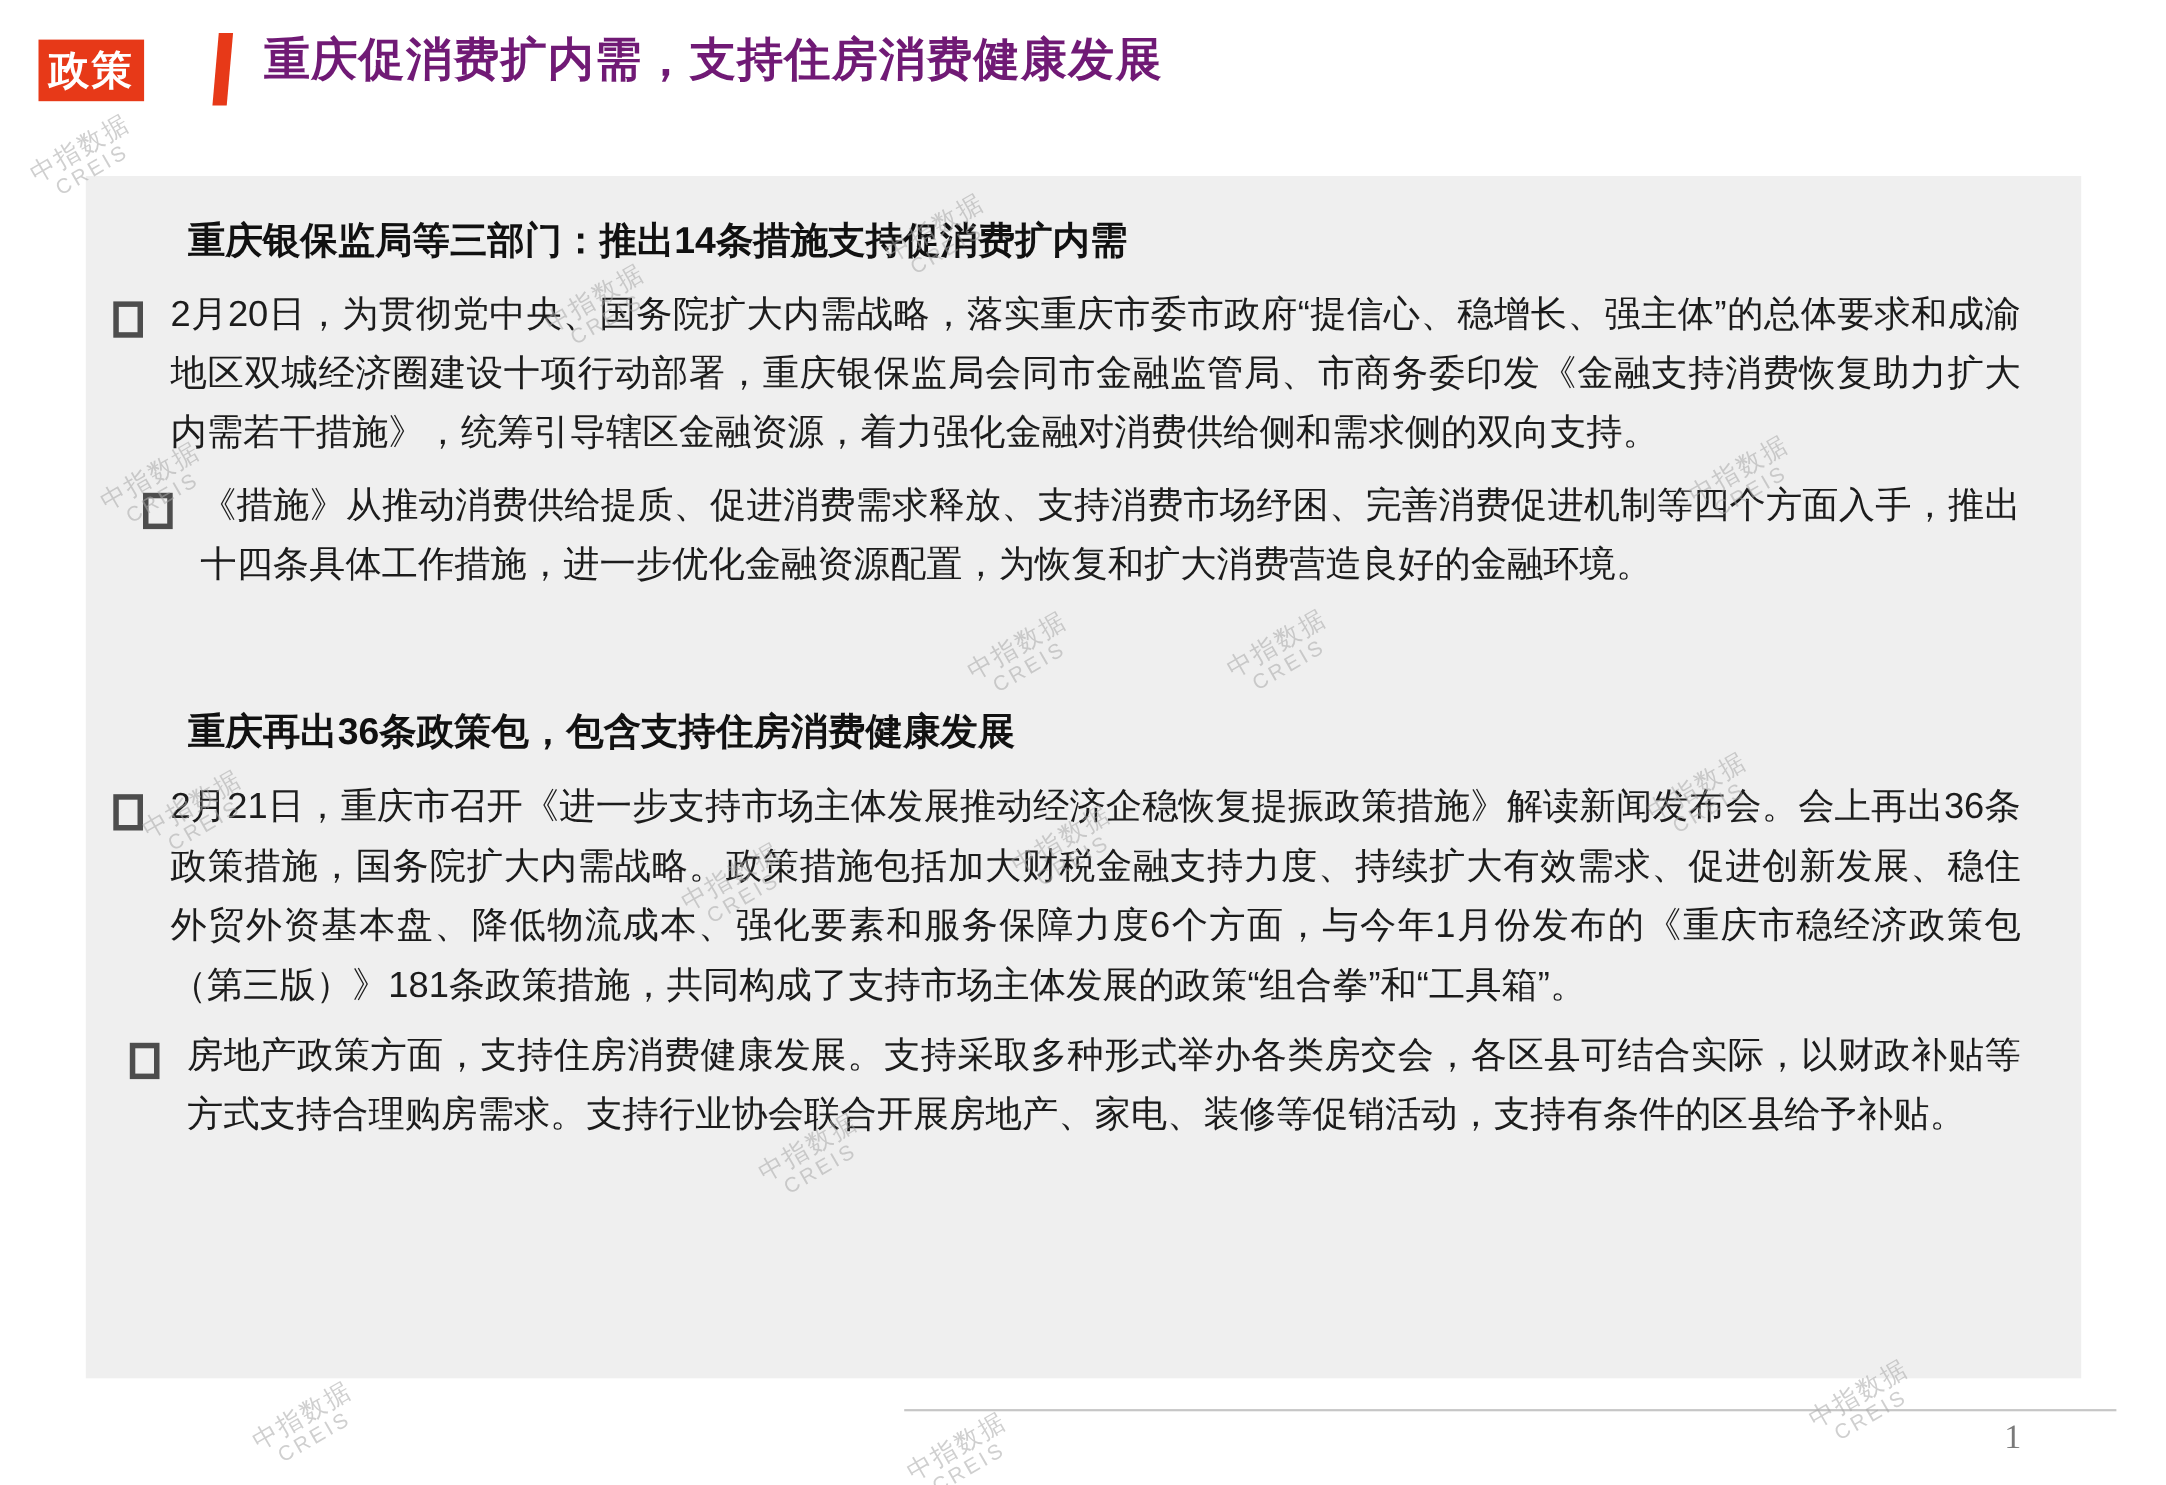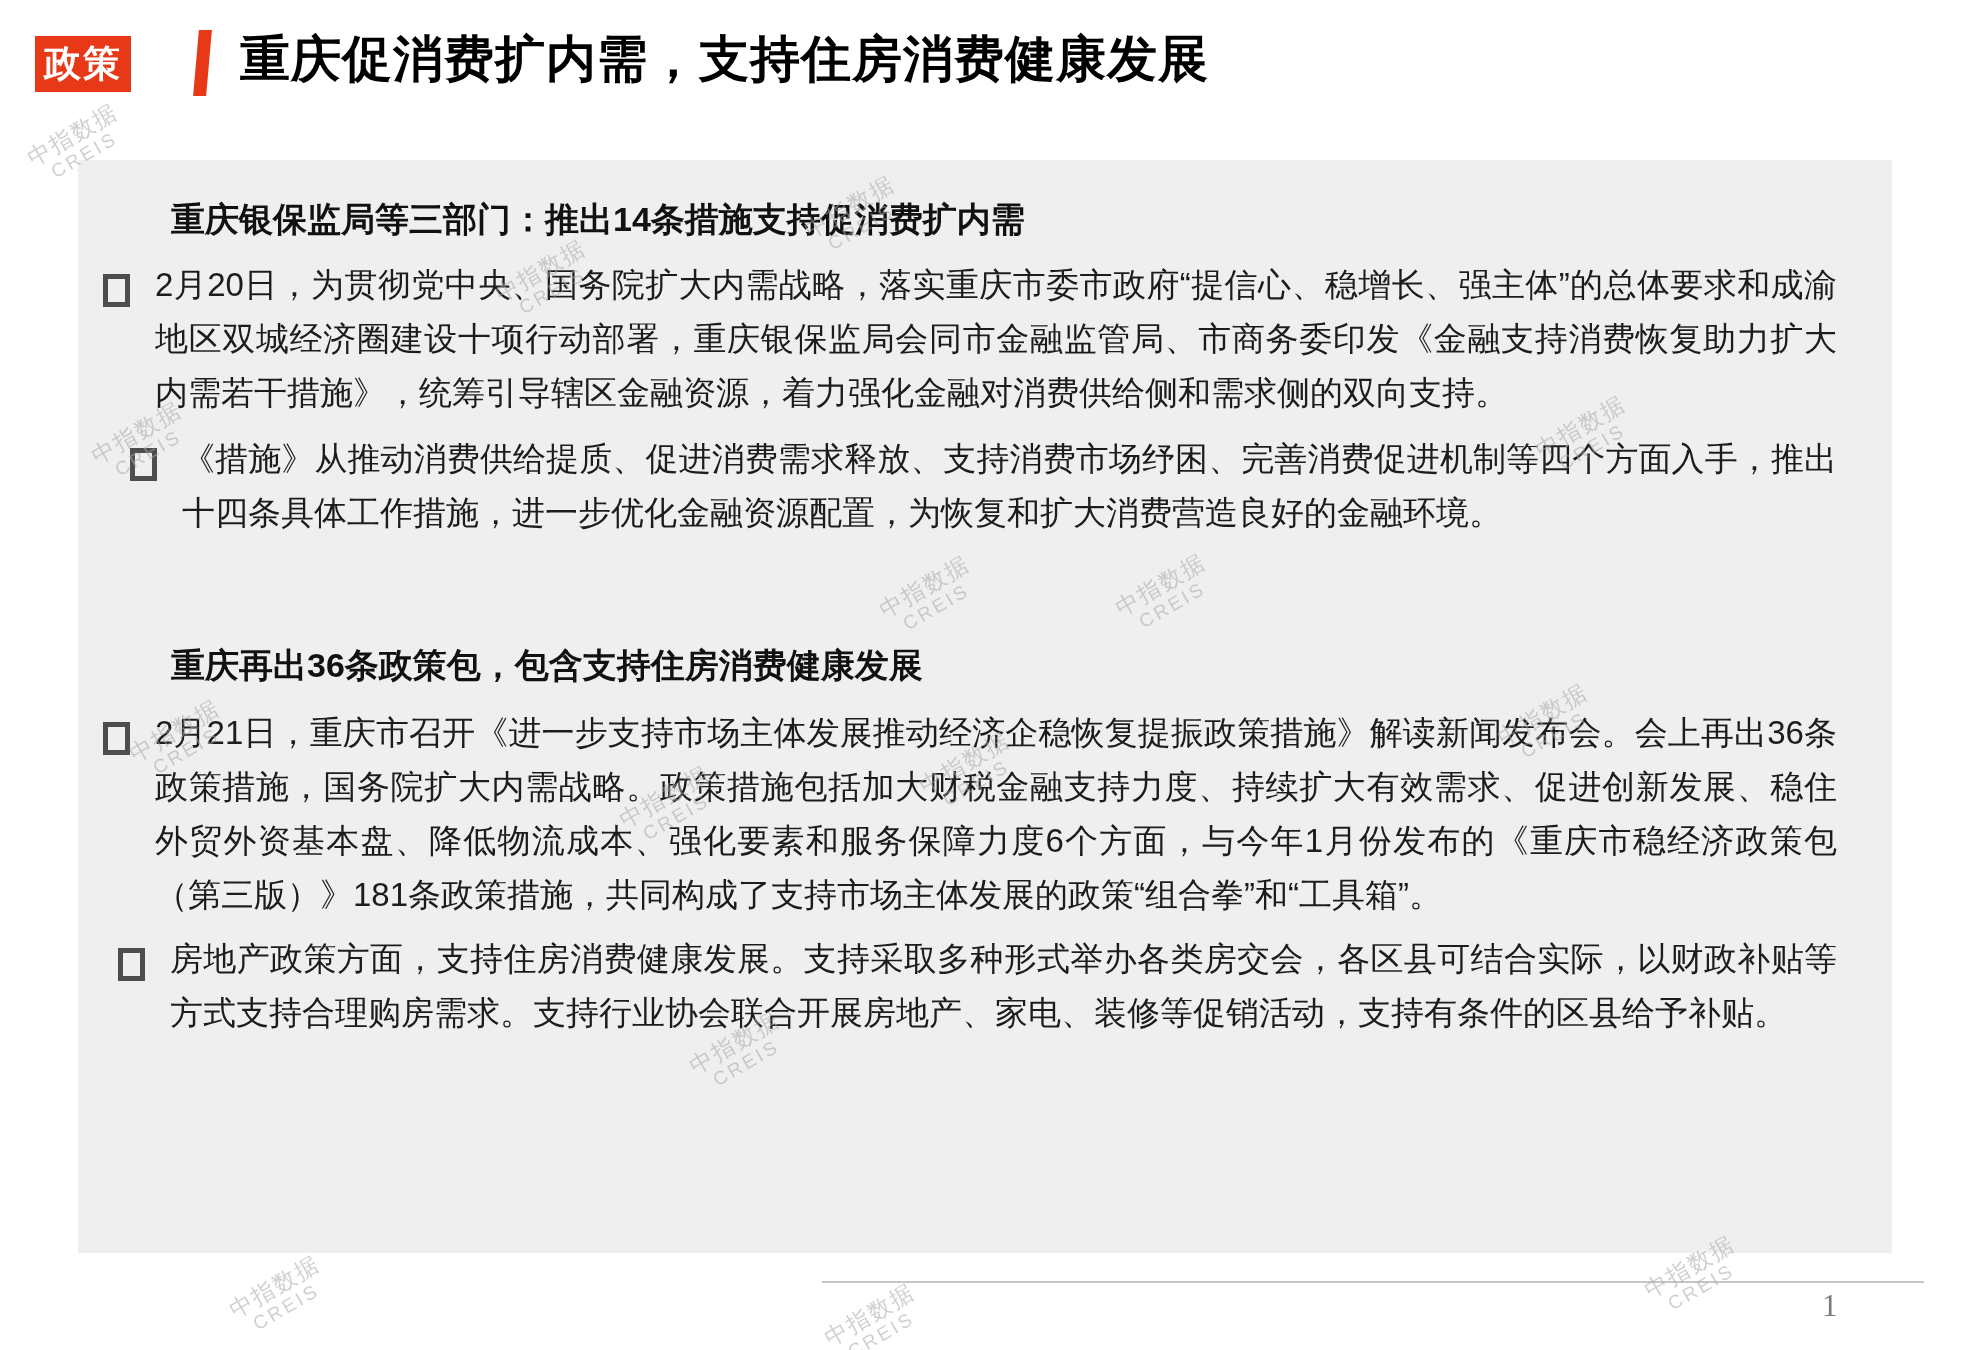--- a/index.html
+++ b/index.html
@@ -22,21 +22,21 @@
     letter-spacing:2px;
   }
   .accent-bar{
     position:absolute;left:196px;top:30px;
     width:13px;height:66px;
     background:#e73918;
     transform:skewX(-5deg);
   }
   .page-title{
     position:absolute;left:240px;top:26px;margin:0;
-    font-size:50px;font-weight:bold;color:#000000;
+    font-size:42px;font-weight:bold;color:#701a75;
     letter-spacing:1px;white-space:nowrap;
   }
   
   .panel{
     position:absolute;left:78px;top:160px;
     width:1814px;height:1093px;
     background:#efefef;
     box-sizing:border-box;
     padding:34px 55px 0 77px;
   }

